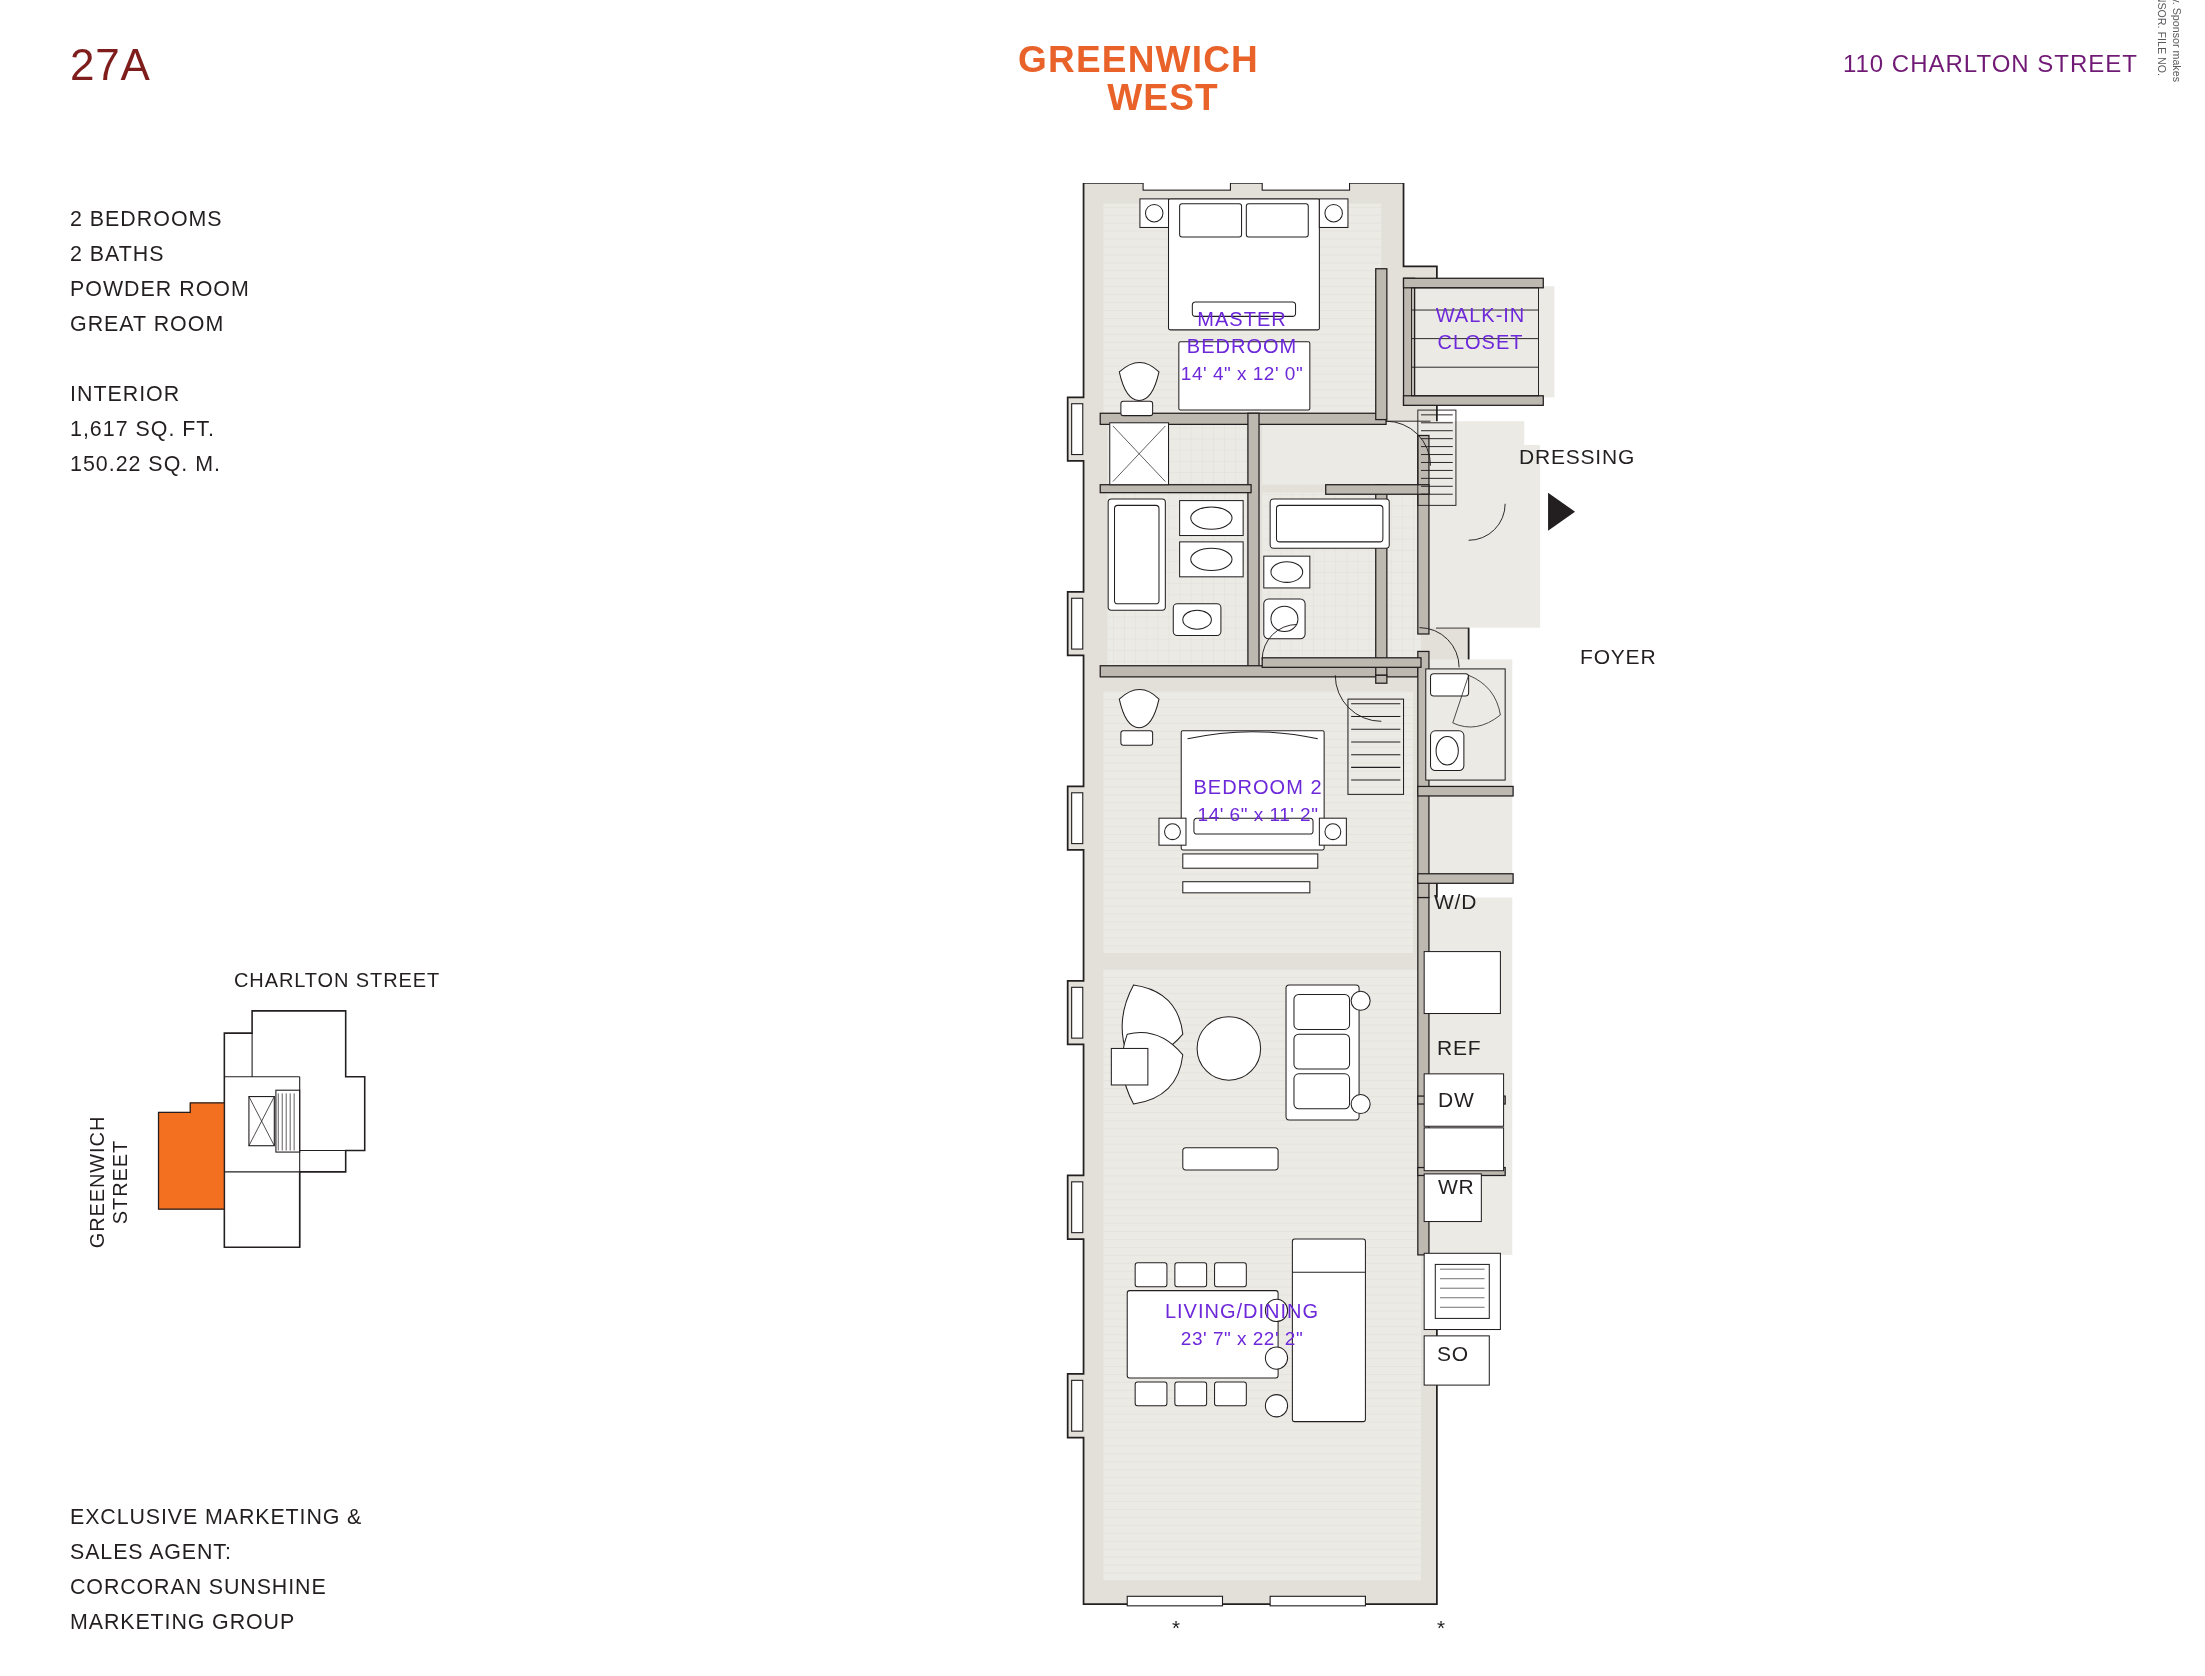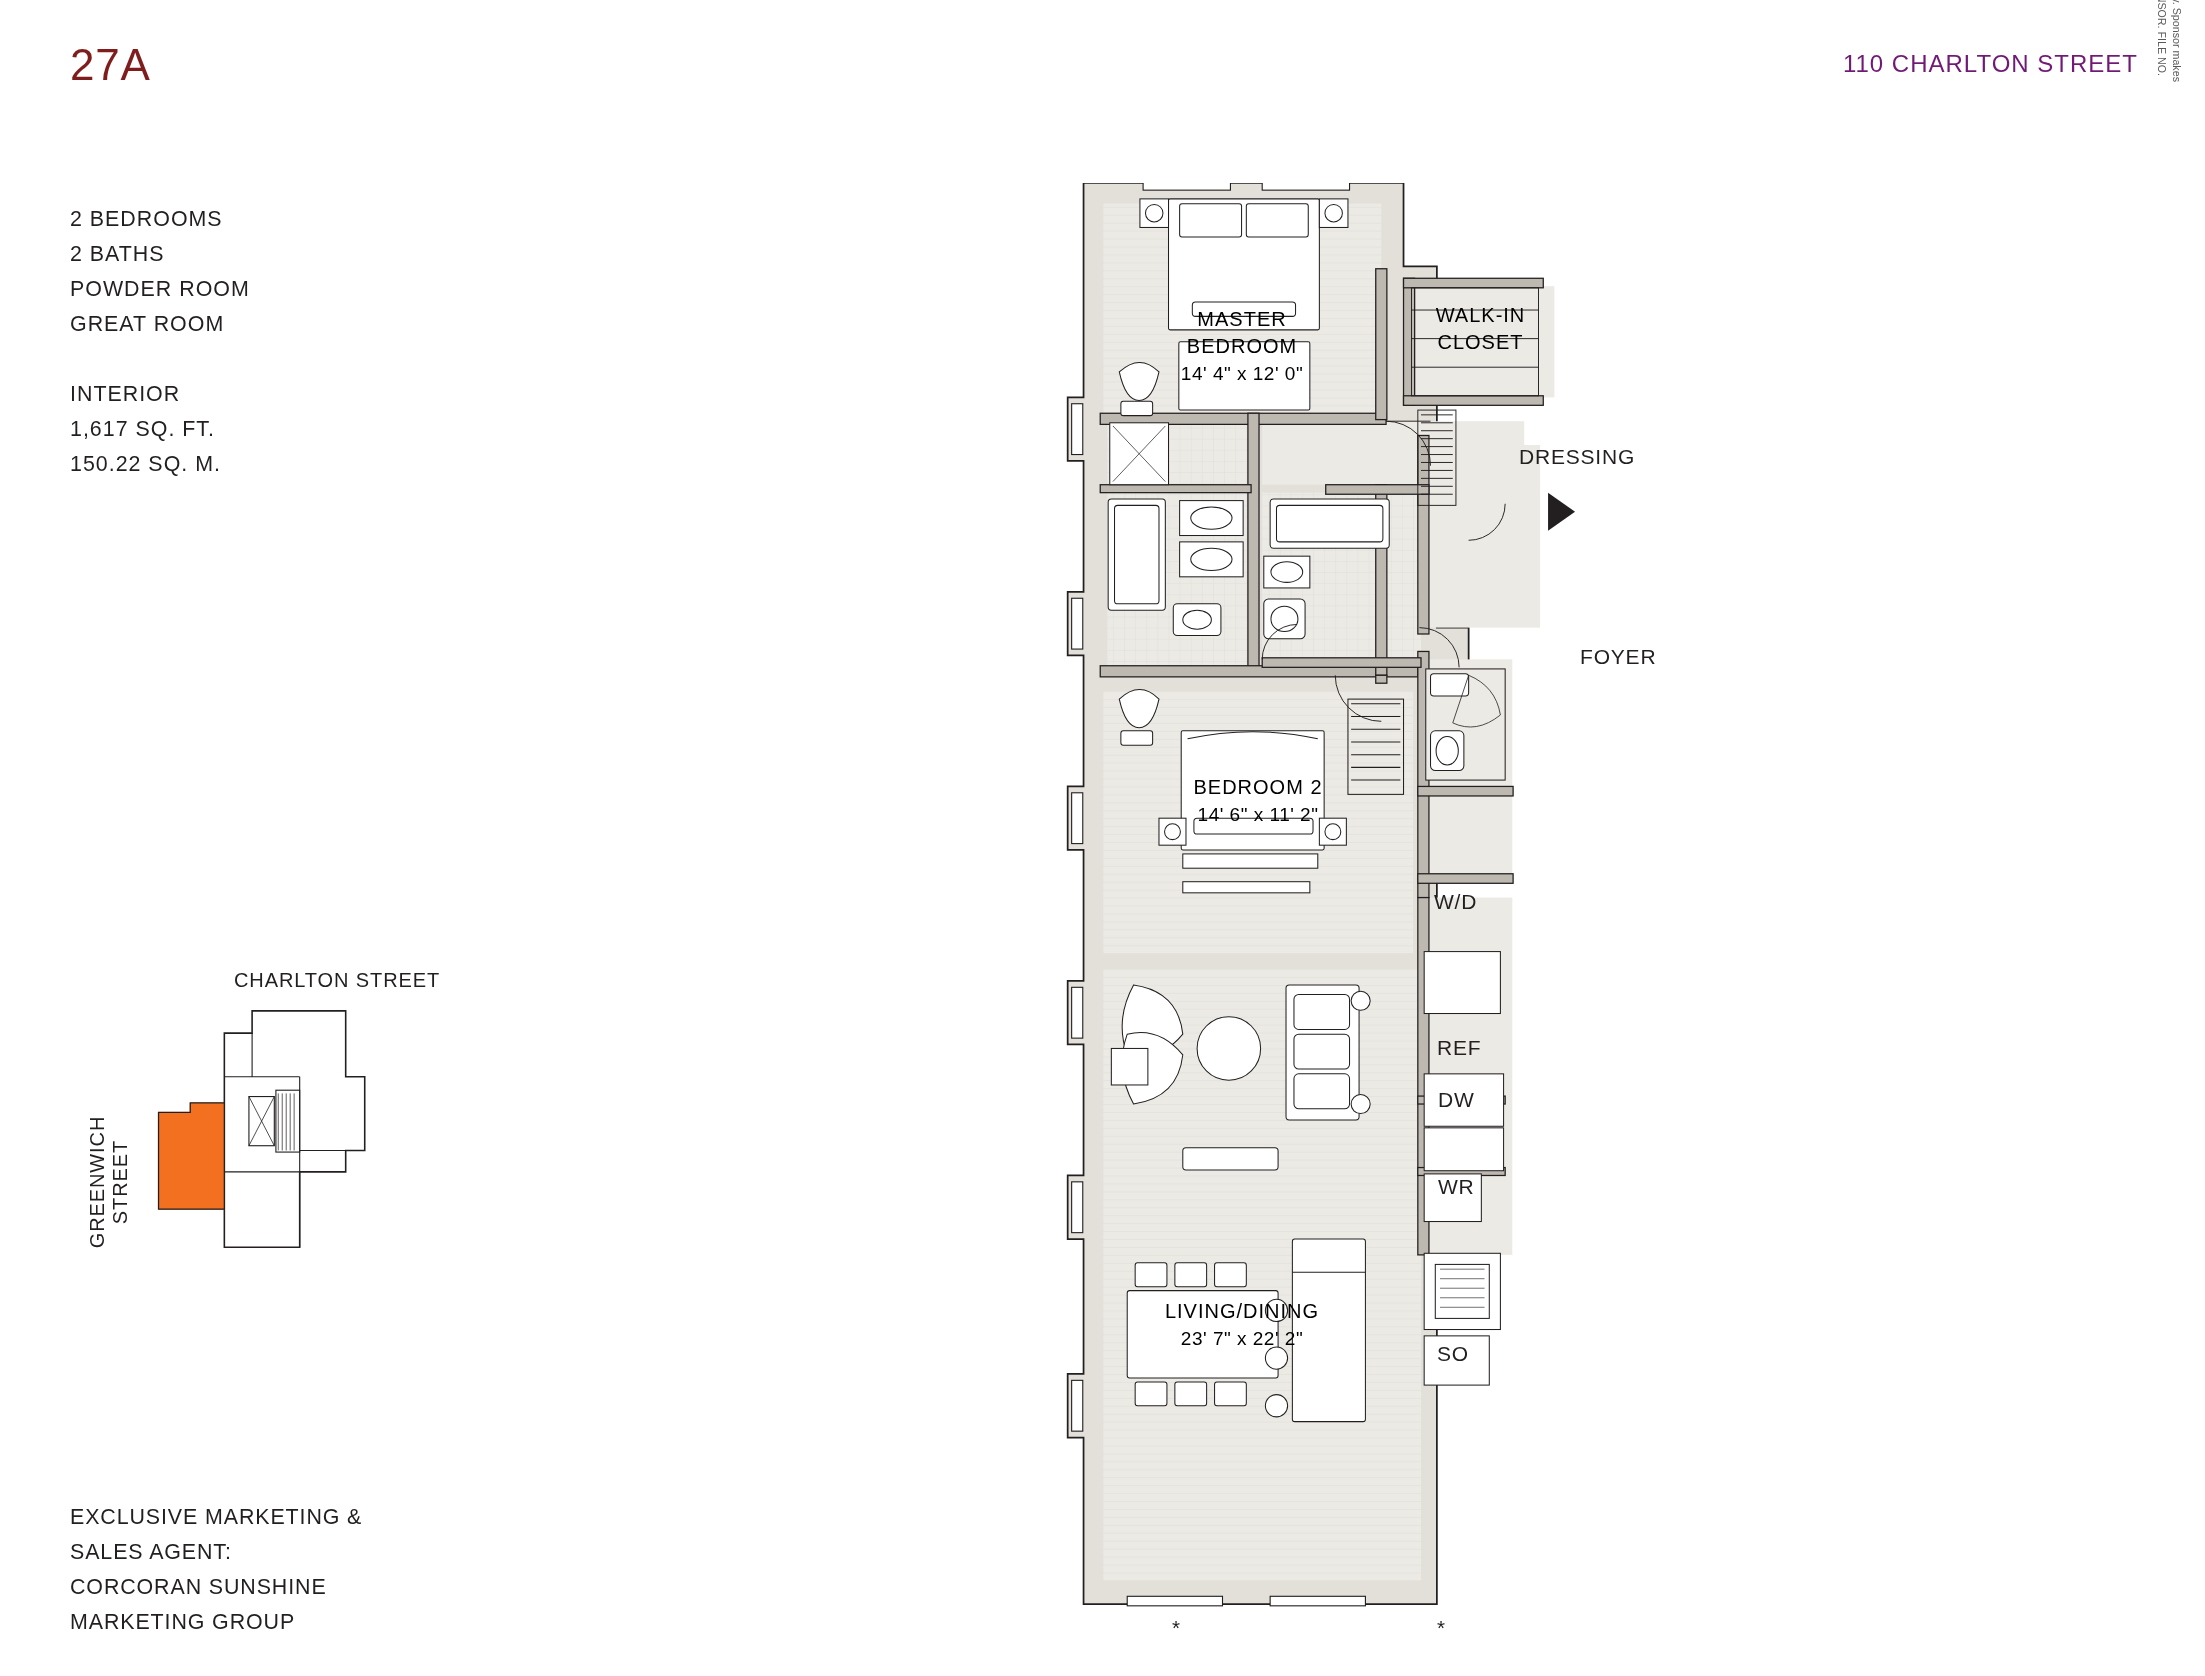--- a/index.html
+++ b/index.html
@@ -128,21 +128,21 @@
     width: 794px;
     height: 1453px;
   }
   #floorplan svg { display: block; }
 
   .room-label {
     position: absolute;
     text-align: center;
     font-size: 20px;
     letter-spacing: 1px;
-    color: #000000;
+    color: #6d28d9;
     line-height: 27px;
     pointer-events: none;
   }
   .room-label .dim { font-size: 19px; letter-spacing: 0.5px; }
   .small-label {
     position: absolute;
     font-size: 21px;
     letter-spacing: 0.8px;
     color: #231f20;
   }
@@ -170,20 +170,24 @@
     color: #231f20;
   }
 </style>
 </head>
 <body>
 
 <div class="page">
 
   <div id="unit-number">27A</div>
 
+  <div id="brand-logo">
+    <span class="l1">GREENWICH</span>
+    <span class="l2">WEST</span>
+  </div>
 
   <div id="address">110 CHARLTON STREET</div>
 
   <div class="left-col">
     <div class="spec-line">2 BEDROOMS</div>
     <div class="spec-line">2 BATHS</div>
     <div class="spec-line">POWDER ROOM</div>
     <div class="spec-line">GREAT ROOM</div>
     <div class="spec-gap"></div>
     <div class="spec-line">INTERIOR</div>

